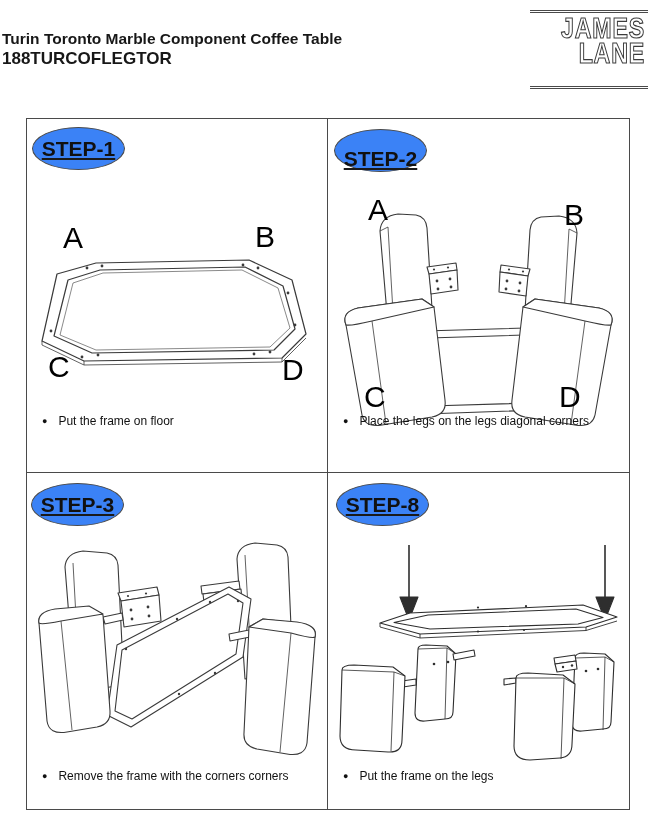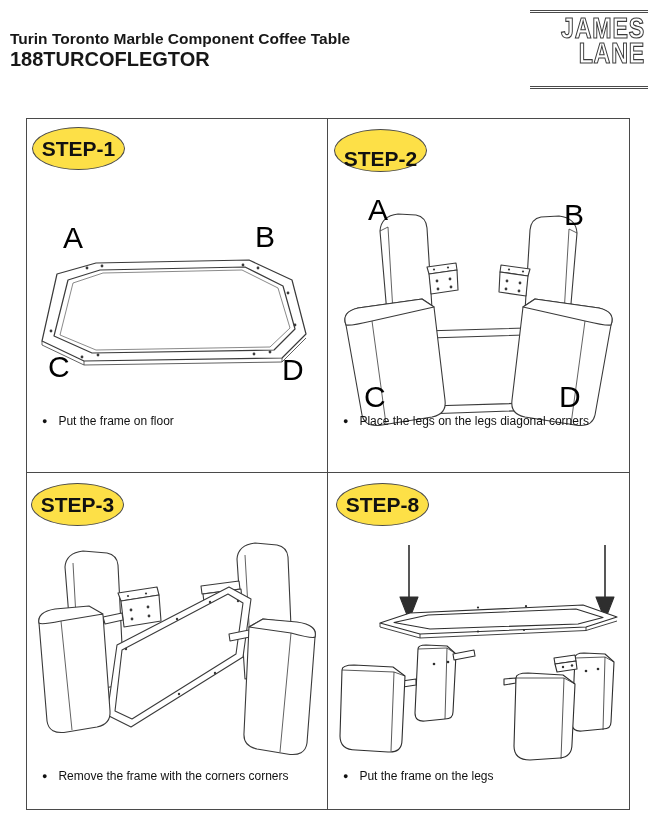--- a/index.html
+++ b/index.html
@@ -2,44 +2,44 @@
 <html><head>
 <meta charset="utf-8">
 <style>
   * { margin:0; padding:0; box-sizing:border-box; }
   html,body { width:652px; height:830px; background:#fff; }
   body { font-family:"Liberation Sans", sans-serif; color:#1a1a1a; position:relative; }
 
   .sheet { position:absolute; inset:0; background:#fff; }
 
   
-  .doc-header { position:absolute; left:10px; top:29px; }
+  .doc-header { position:absolute; left:2px; top:29px; }
   .doc-title { font-size:15.5px; font-weight:bold; line-height:20px; color:#171717; }
-  .doc-model { font-size:20px; font-weight:bold; line-height:20px; color:#171717; }
+  .doc-model { font-size:17px; font-weight:bold; line-height:20px; color:#171717; }
 
   
   .logo { position:absolute; top:10px; right:4px; width:118px;
           border-top:3px double #4a4a4a; border-bottom:3px double #4a4a4a;
           padding:3px 3px 20px 3px; }
   .logo-text { text-align:right; font-weight:bold; font-size:29px; line-height:25px;
                color:#fff; -webkit-text-stroke:1.2px #3c3c3c;
                transform:scaleX(.8); transform-origin:100% 50%; letter-spacing:1px; }
 
   
   .grid { position:absolute; left:26px; top:118px; width:604px; height:692px;
           border:1.5px solid #4a4a4a;
           display:grid; grid-template-columns:1fr 1fr; grid-template-rows:354px 1fr; }
   .cell { position:relative; overflow:hidden; }
   .cell-1 { border-right:1.5px solid #4a4a4a; border-bottom:1.5px solid #4a4a4a; }
   .cell-2 { border-bottom:1.5px solid #4a4a4a; }
   .cell-3 { border-right:1.5px solid #4a4a4a; }
 
   .badge { position:absolute; left:5px; top:8px; width:93px; height:43px;
            border:1.4px solid #4a4a4a; border-radius:50%;
-           display:flex; align-items:center; justify-content:center; background:#fde047; z-index:2; }
+           display:flex; align-items:center; justify-content:center; background:#3b82f6; z-index:2;text-decoration:underline; }
   .badge span { font-size:21px; font-weight:bold; color:#111; letter-spacing:0; }
 
   .corner-label { position:absolute; font-size:30px; font-weight:400; color:#000; z-index:2; line-height:1; }
 
   .caption { position:absolute; left:15px; display:flex; align-items:center; z-index:2; }
   .caption .bullet { font-size:9px; margin-right:11px; color:#111; }
   .caption .cap-text { font-size:12px; color:#111; }
   .cap-top { bottom:44px; }
   .cap-bottom { bottom:26px; }
 

